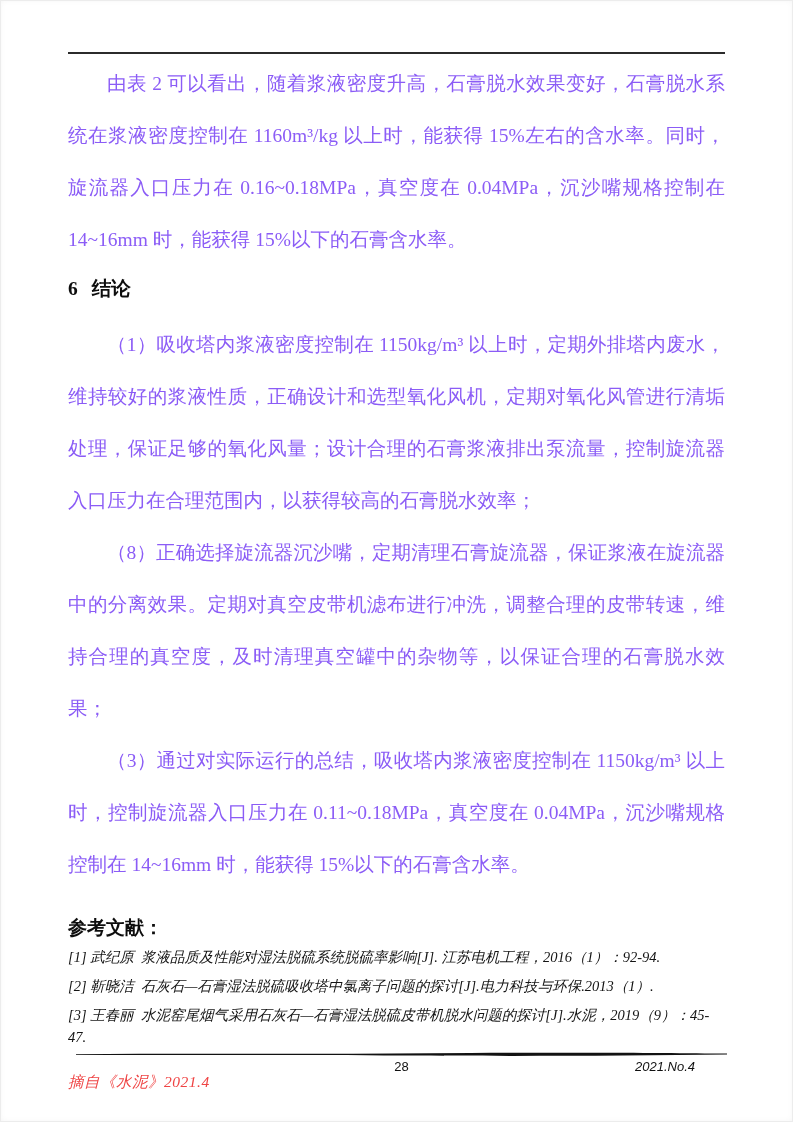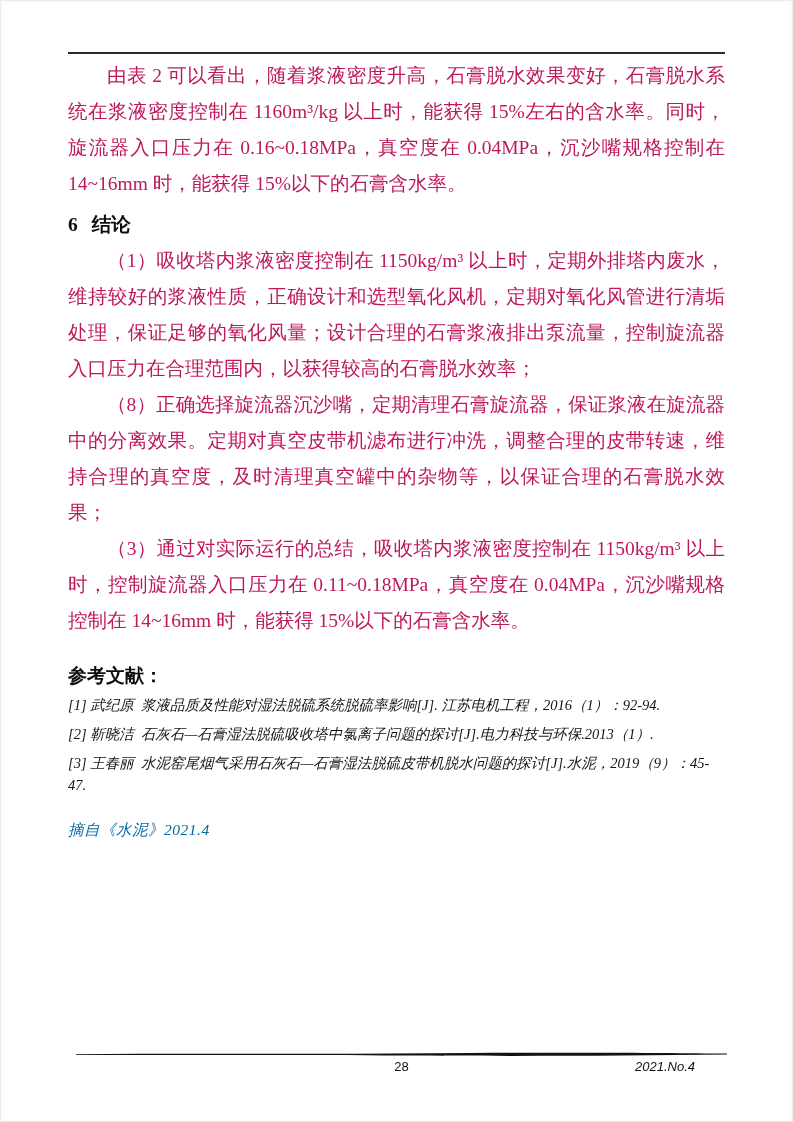--- a/index.html
+++ b/index.html
@@ -13,41 +13,41 @@
     box-shadow:inset 0 0 0 1px #ececec, inset 0 0 6px rgba(0,0,0,.05);
     padding:0 68px;box-sizing:border-box;
   }
   .running-head{margin-top:52px;}
   .running-title{
     text-align:center;font-size:14.5px;line-height:20px;color:#1c1c1c;
     letter-spacing:1px;
   }
   .head-rule{margin-top:7px;border-bottom:2px solid #2b2b2b;height:0;}
   .body-par{
-    margin:0;font-size:19.5px;line-height:36px;text-align:justify;
-    text-indent:2em;color:#be185d;
+    margin:0;font-size:19.5px;line-height:52px;text-align:justify;
+    text-indent:2em;color:#8b5cf6;
   }
   .intro{margin-top:4px;}
   .section-heading{
-    margin:8px 0 4px 0;font-size:19.5px;line-height:28px;font-weight:bold;
+    margin:8px 0 16px 0;font-size:19.5px;line-height:28px;font-weight:bold;
     font-family:"Liberation Sans","DejaVu Sans",sans-serif;color:#0d0d0d;
   }
   .section-heading .sec-num{margin-right:14px;font-family:"Liberation Serif",serif;}
   .refs{margin-top:26px;}
   .refs-heading{
     font-size:19px;font-weight:bold;line-height:22px;color:#0d0d0d;
     font-family:"Liberation Sans","DejaVu Sans",sans-serif;
   }
   .ref-item{
     margin:0;margin-top:7px;font-size:14.5px;line-height:22px;color:#141414;
     white-space:pre-wrap;
     font-style:italic;
   }
   .source-note{
-    margin:0;margin-top:24px;font-size:15.5px;font-style:italic;color:#0369a1;
+    margin:0;margin-top:24px;font-size:15.5px;font-style:italic;color:#ef4444;
     letter-spacing:.5px;
   }
   .page-footer{
     position:absolute;left:76px;right:66px;bottom:47px;
     font-family:"Liberation Sans","DejaVu Sans",sans-serif;
   }
   .footer-rule-svg{display:block;width:100%;height:6px;}
   .footer-row{position:relative;height:16px;margin-top:2px;font-size:13px;color:#111;}
   .pageno{position:absolute;left:0;right:0;text-align:center;}
   .issue{position:absolute;right:32px;top:0;font-style:italic;}

